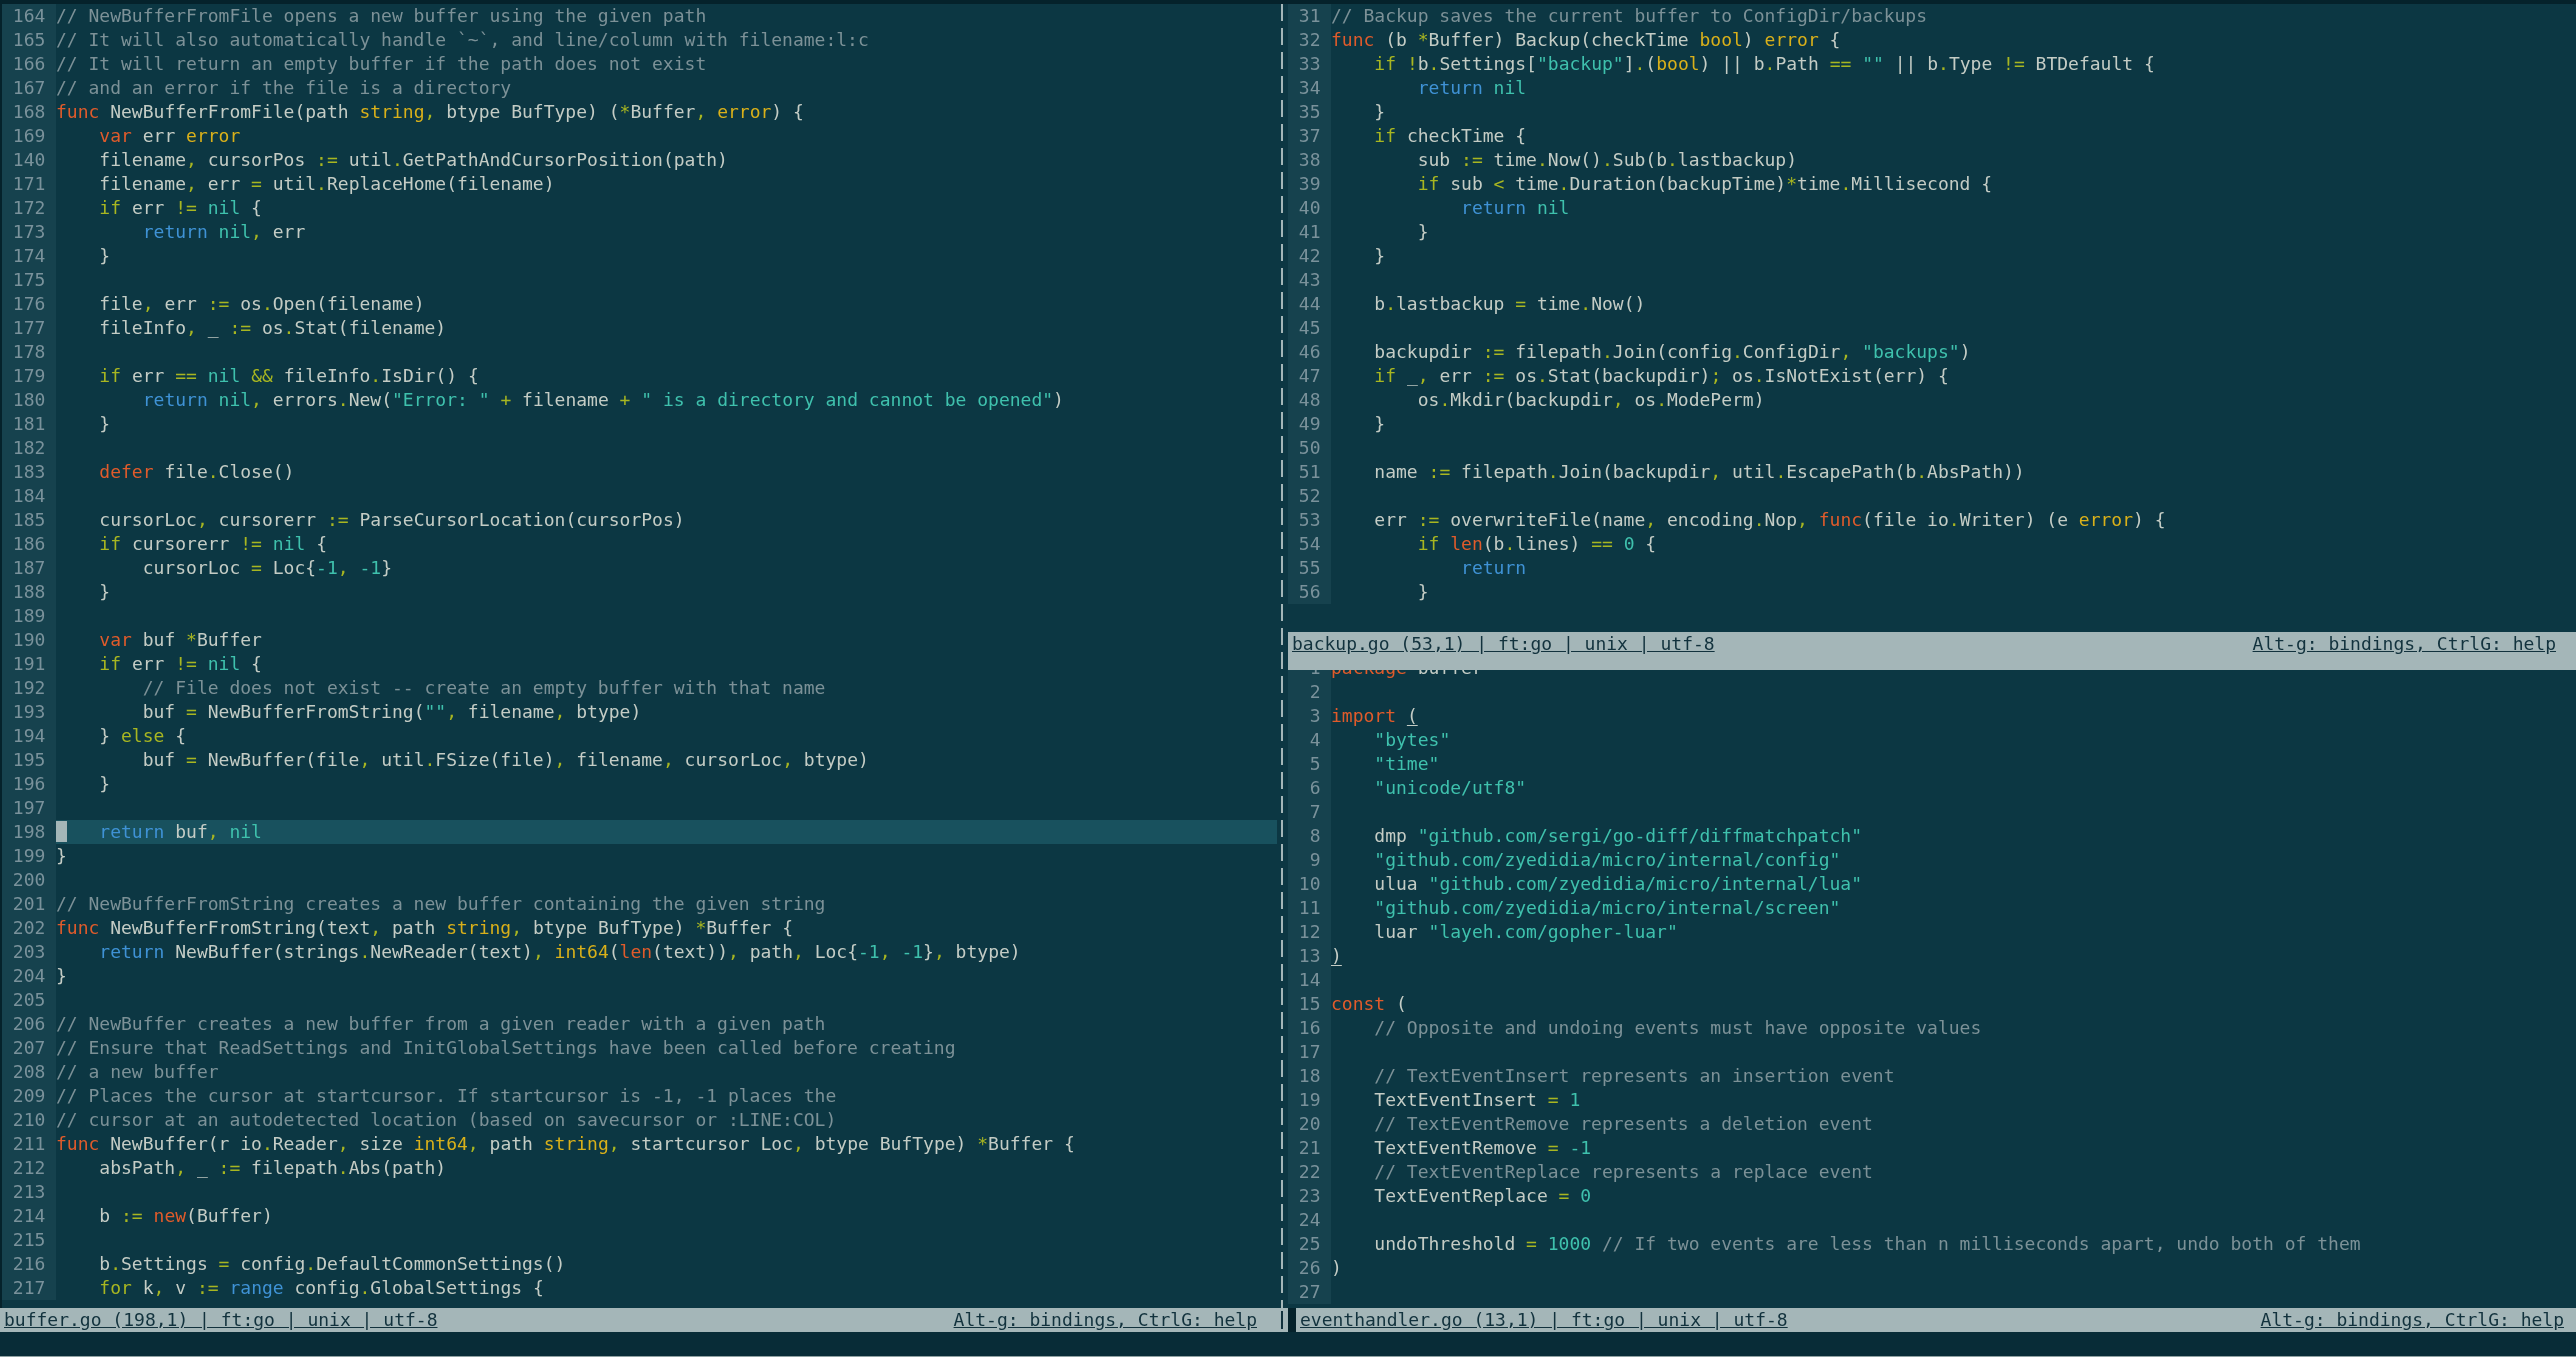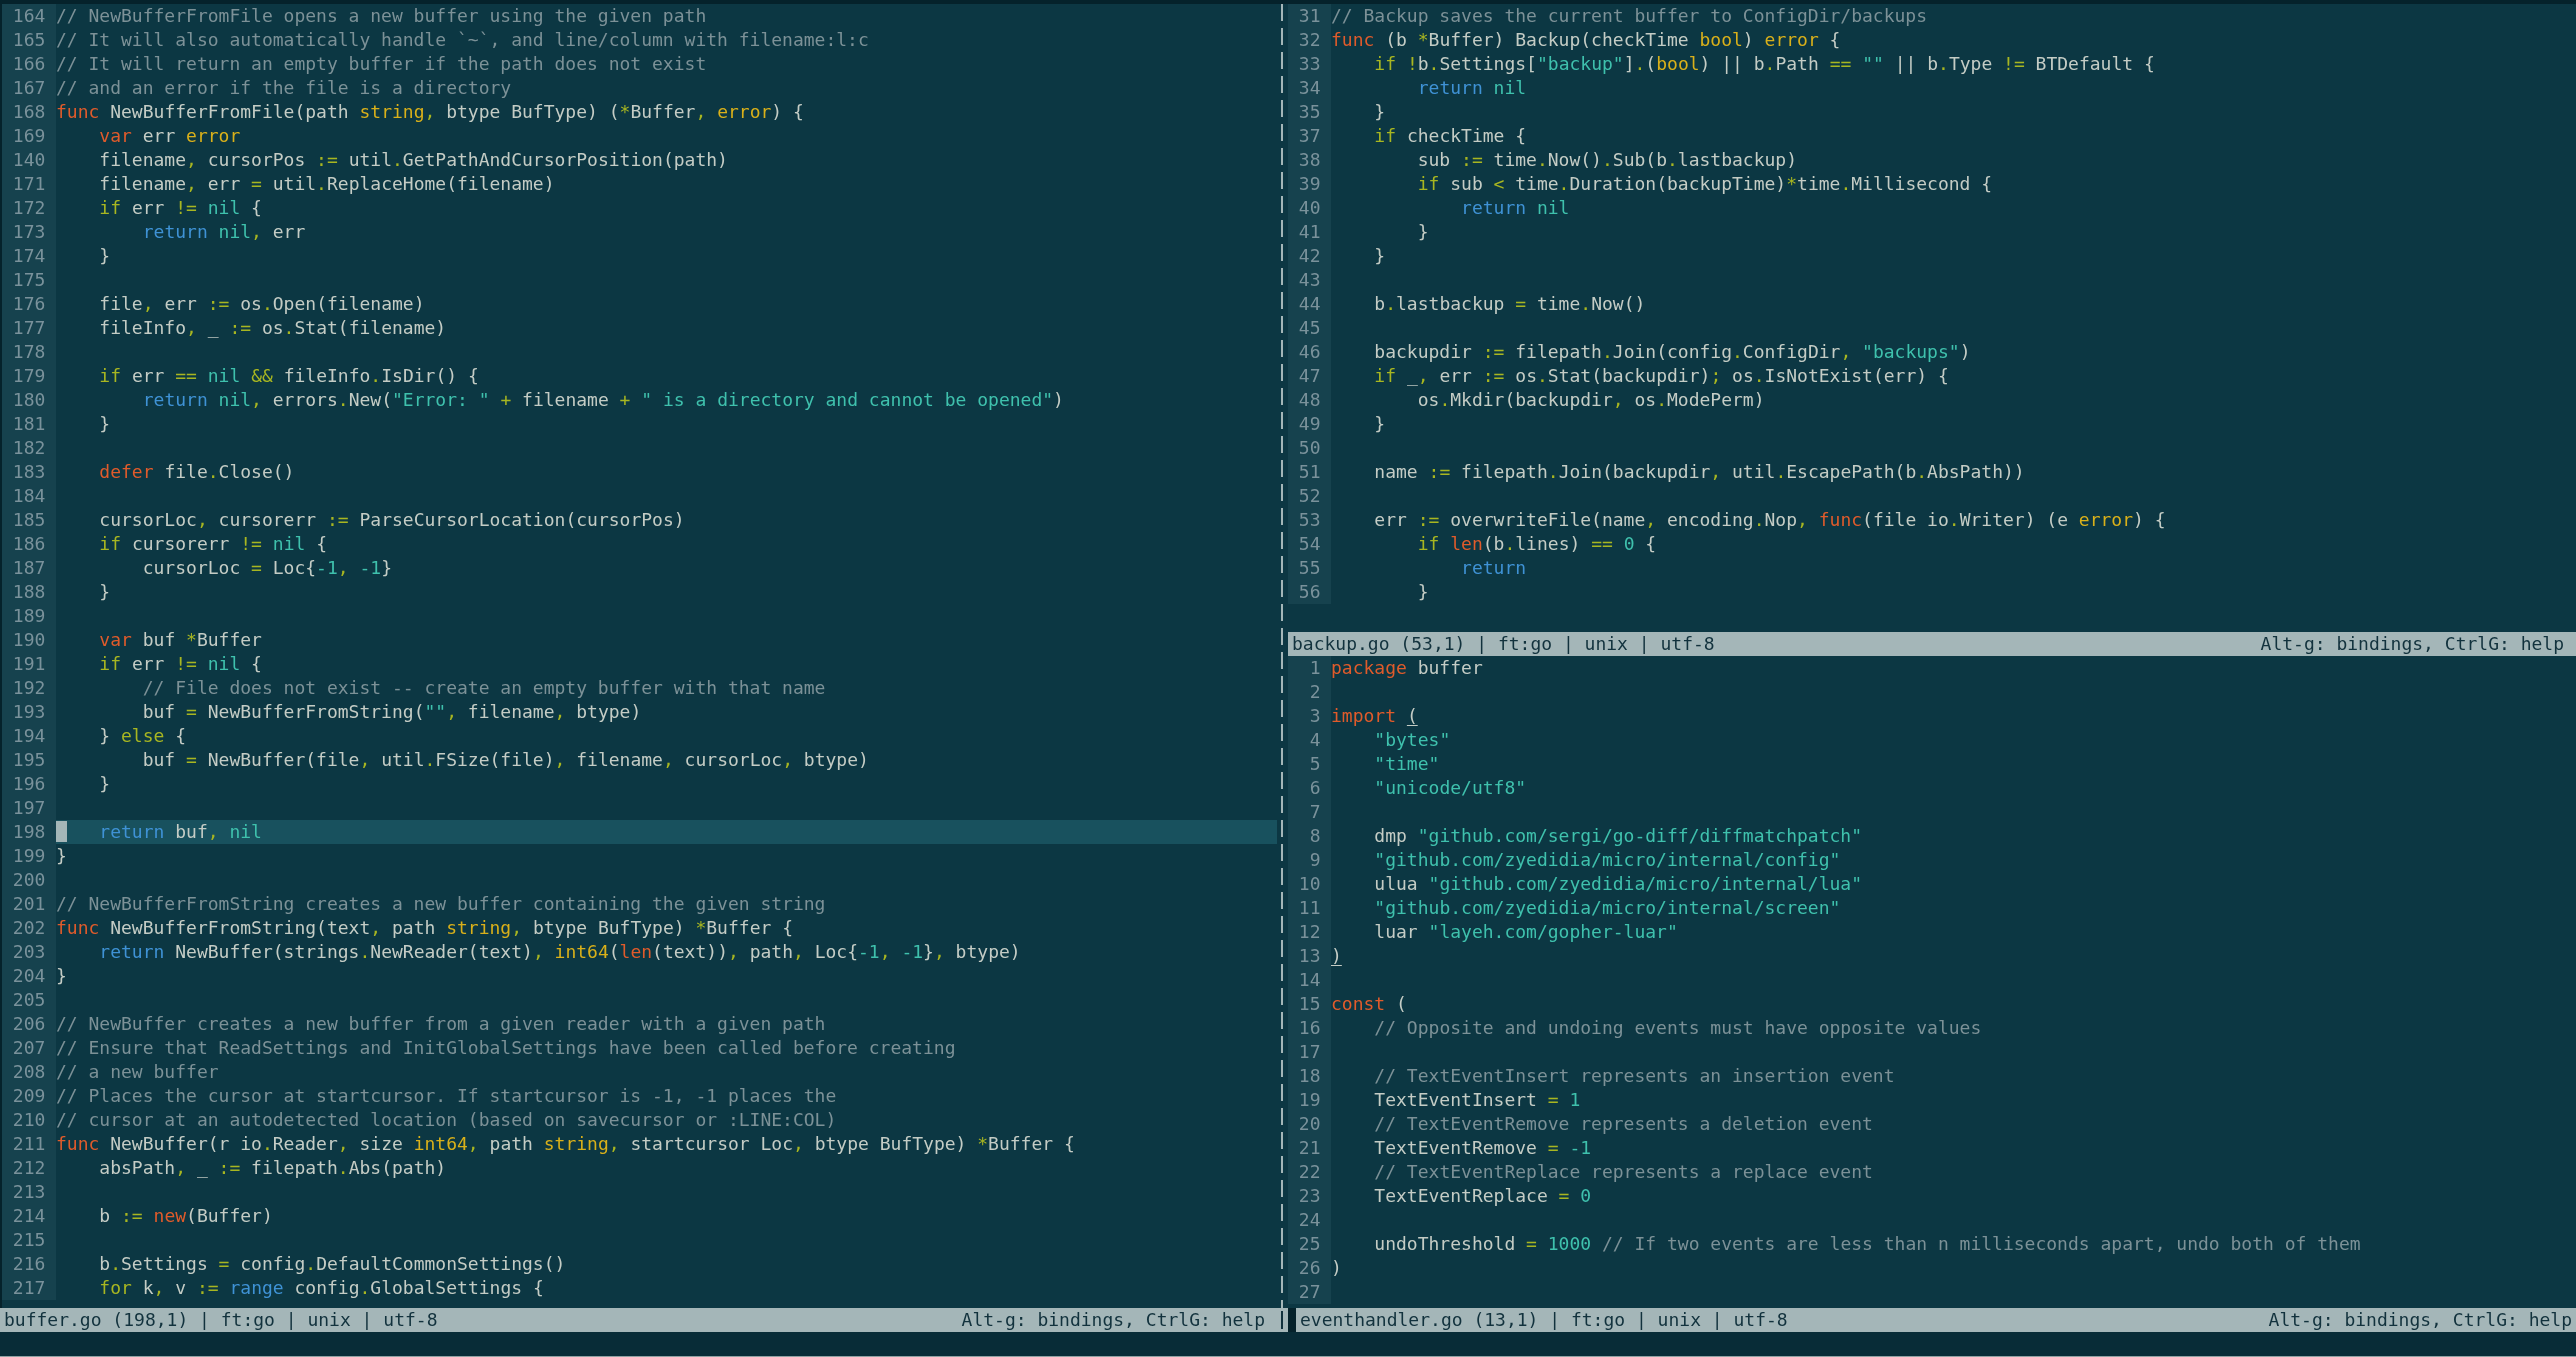--- a/index.html
+++ b/index.html
@@ -26,28 +26,28 @@
   .tk-k{color:var(--kw,#e05b2b);}
   .tk-o{color:var(--op,#a8b621);}
   .tk-b{color:var(--blue,#3f92d5);}
   .tk-y{color:var(--type,#d9b01a);}
   .tk-s{color:var(--teal,#3fc1ad);}
   .tk-c{color:var(--comment,#7c9197);}
   .tk-u{color:var(--fg,#c4ccc5);text-decoration:underline;text-underline-offset:3.4px;}
   .tk-cur{background:var(--cursor,#a4b6b8);color:#12323d;}
   
   .statusbar{
-    position:absolute;height:24px;line-height:24px;
+    position:absolute;height:38px;line-height:24px;
     background:var(--statusbg,#a4b6b8);color:var(--statusfg,#12323d);
-    display:flex;justify-content:space-between;white-space:pre;
+    display:flex;justify-content:space-between;white-space:pre;text-decoration:underline;
   }
   #status-left{left:0;top:1308px;width:1277px;}
   #status-mid{left:1288px;top:632px;width:1288px;}
   #status-bot{left:1288px;top:1308px;width:1288px;margin-left:8px;}
-  .statusbar .sl{padding-left:4px;} .statusbar .sr{padding-right:12px;}
+  .statusbar .sl{padding-left:4px;} .statusbar .sr{padding-right:20px;}
   
   .vdivider{
     position:absolute;left:1277px;top:4px;width:10.7px;height:1304px;
     background:var(--bg,#0c3743);
   }
   .vdivider:before{
     content:"";position:absolute;left:4px;top:0;width:2px;height:100%;
     background:repeating-linear-gradient(to bottom,
       var(--divider,#a4b6b8) 0 17.4px, transparent 17.4px 24px);
   }

